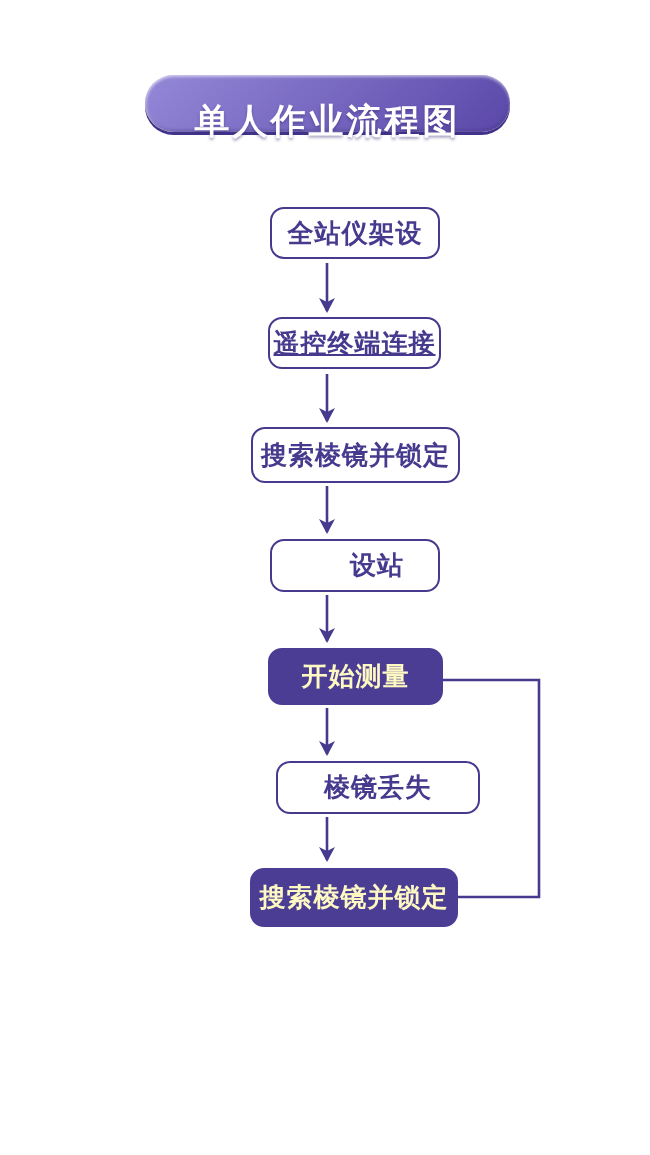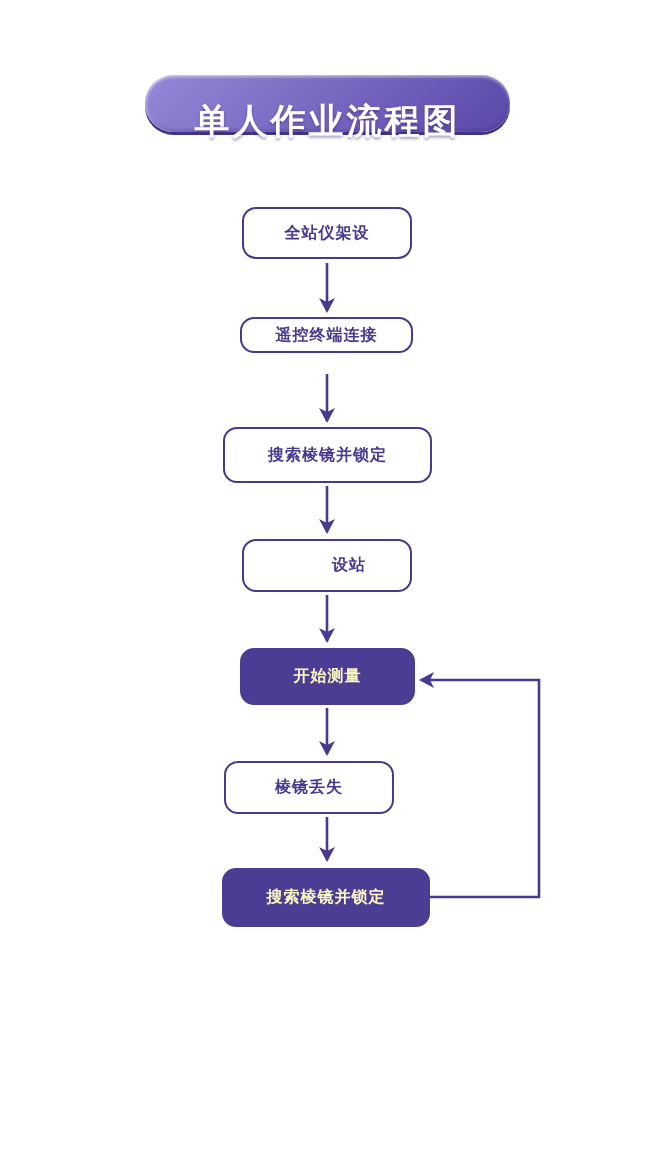--- a/index.html
+++ b/index.html
@@ -20,36 +20,36 @@
     display:flex;align-items:center;justify-content:center;
   }
   .banner-text{
     color:#ffffff;font-size:35px;font-weight:bold;letter-spacing:3px;
     text-shadow:0 2px 3px rgba(50,35,110,.45);white-space:nowrap;margin-top:36px;
   }
 
   .node{
     position:absolute;display:flex;align-items:center;justify-content:center;
     border-radius:14px;box-sizing:border-box;white-space:nowrap;
-    font-weight:bold;font-size:16px;letter-spacing:1px;
+    font-weight:bold;font-size:26px;letter-spacing:1px;margin-left:28px;
   }
   .node.outline{
     background:#ffffff;border:2.5px solid var(--ink,#463a8e);color:var(--ink,#463a8e);
   }
   .node.filled{
     background:var(--node_fill,#4b3d94);border:2.5px solid var(--node_fill,#4b3d94);color:#fef9c3;
   }
 
   
   .n1{left:242px;top:207px;width:170px;height:52px;}
-  .n2{left:240px;top:317px;width:173px;height:36px;}
+  .n2{left:240px;top:317px;width:173px;height:52px;text-decoration:underline;}
   .n3{left:223px;top:427px;width:209px;height:56px;}
   .n4{left:242px;top:539px;width:170px;height:53px;padding-left:44px;}
   .n5{left:240px;top:648px;width:175px;height:57px;}
-  .n6{left:224px;top:761px;width:170px;height:53px;align-items:center;}
+  .n6{left:248px;top:761px;width:204px;height:53px;align-items:center;}
   .n7{left:222px;top:868px;width:208px;height:59px;}
 </style>
 </head>
 <body>
 
 <div class="stage">
 
   <svg class="connectors" width="650" height="1155" viewBox="0 0 650 1155">
     <defs>
       <marker id="ah" markerUnits="userSpaceOnUse" markerWidth="22" markerHeight="22" refX="13" refY="8" orient="auto">

